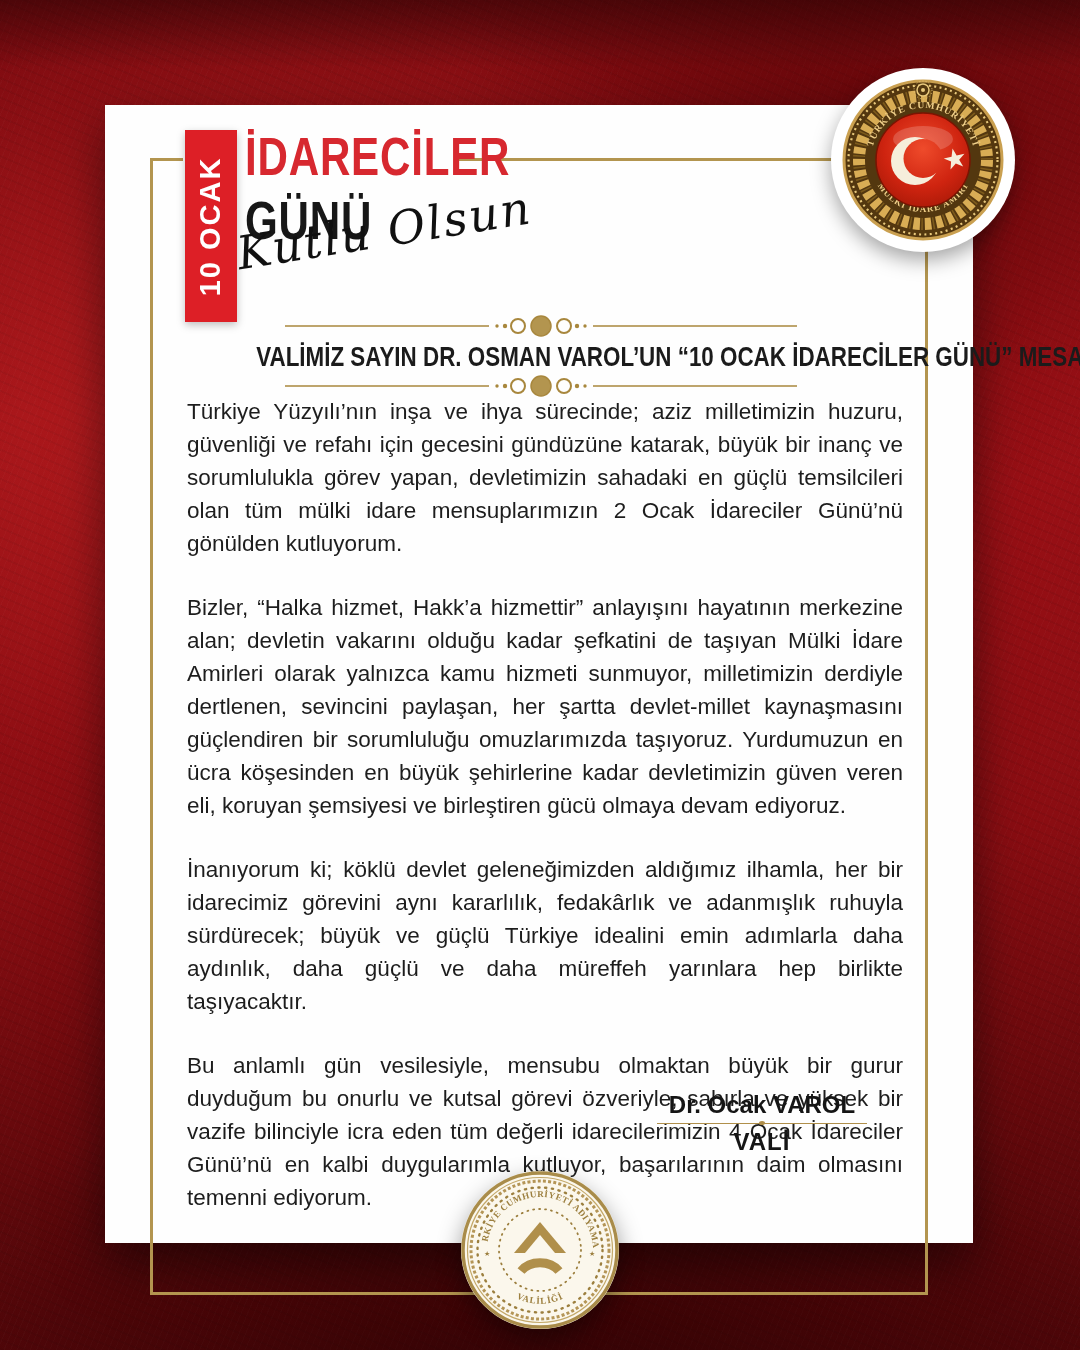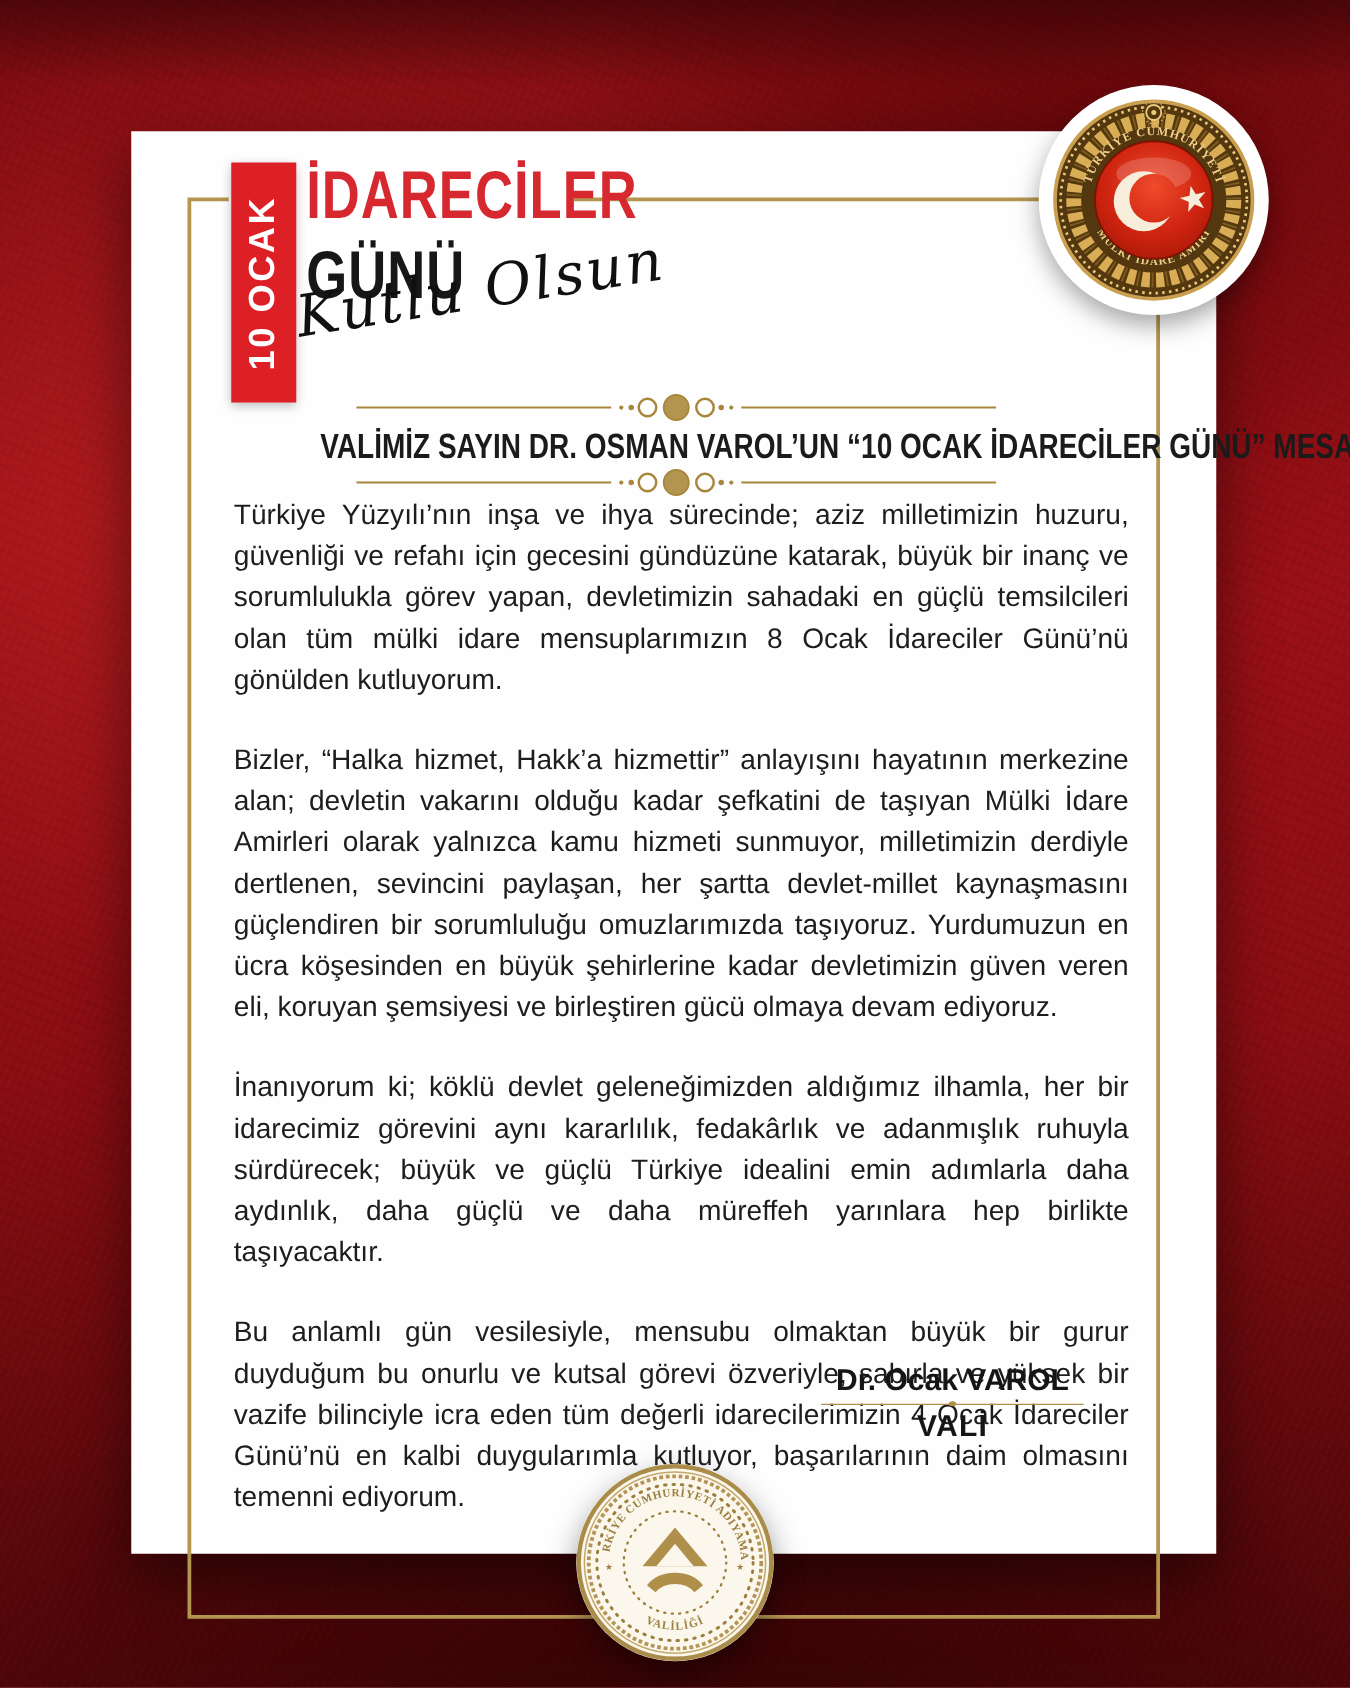--- a/index.html
+++ b/index.html
@@ -109,21 +109,21 @@
           <circle cx="220" cy="11" r="2.2" fill="#a8873d"></circle>
         <circle cx="233" cy="11" r="7" fill="none" stroke="#a8873d" stroke-width="2"></circle>
         <circle cx="256" cy="11" r="10" fill="#b3954f" stroke="#a8873d" stroke-width="1.5"></circle>
         <circle cx="279" cy="11" r="7" fill="none" stroke="#a8873d" stroke-width="2"></circle>
         <circle cx="292" cy="11" r="2.2" fill="#a8873d"></circle>
           <circle cx="300" cy="11" r="1.7" fill="#a8873d"></circle>
       </svg>
     </div>
 
     <div class="body-text">
-      <p>Türkiye Yüzyılı’nın inşa ve ihya sürecinde; aziz milletimizin huzuru, güvenliği ve refahı için gecesini gündüzüne katarak, büyük bir inanç ve sorumlulukla görev yapan, devletimizin sahadaki en güçlü temsilcileri olan tüm mülki idare mensuplarımızın 8 Ocak İdareciler Günü’nü gönülden kutluyorum.</p>
+      <p>Türkiye Yüzyılı’nın inşa ve ihya sürecinde; aziz milletimizin huzuru, güvenliği ve refahı için gecesini gündüzüne katarak, büyük bir inanç ve sorumlulukla görev yapan, devletimizin sahadaki en güçlü temsilcileri olan tüm mülki idare mensuplarımızın 2 Ocak İdareciler Günü’nü gönülden kutluyorum.</p>
       <p>Bizler, “Halka hizmet, Hakk’a hizmettir” anlayışını hayatının merkezine alan; devletin vakarını olduğu kadar şefkatini de taşıyan Mülki İdare Amirleri olarak yalnızca kamu hizmeti sunmuyor, milletimizin derdiyle dertlenen, sevincini paylaşan, her şartta devlet-millet kaynaşmasını güçlendiren bir sorumluluğu omuzlarımızda taşıyoruz. Yurdumuzun en ücra köşesinden en büyük şehirlerine kadar devletimizin güven veren eli, koruyan şemsiyesi ve birleştiren gücü olmaya devam ediyoruz.</p>
       <p>İnanıyorum ki; köklü devlet geleneğimizden aldığımız ilhamla, her bir idarecimiz görevini aynı kararlılık, fedakârlık ve adanmışlık ruhuyla sürdürecek; büyük ve güçlü Türkiye idealini emin adımlarla daha aydınlık, daha güçlü ve daha müreffeh yarınlara hep birlikte taşıyacaktır.</p>
       <p>Bu anlamlı gün vesilesiyle, mensubu olmaktan büyük bir gurur duyduğum bu onurlu ve kutsal görevi özveriyle, sabırla ve yüksek bir vazife bilinciyle icra eden tüm değerli idarecilerimizin 4 Ocak İdareciler Günü’nü en kalbi duygularımla kutluyor, başarılarının daim olmasını temenni ediyorum.</p>
     </div>
 
     <div class="sig">
       <div class="sig-name">Dr. Ocak VAROL</div>
       <div class="sig-line">
           <i></i>
         </div>

